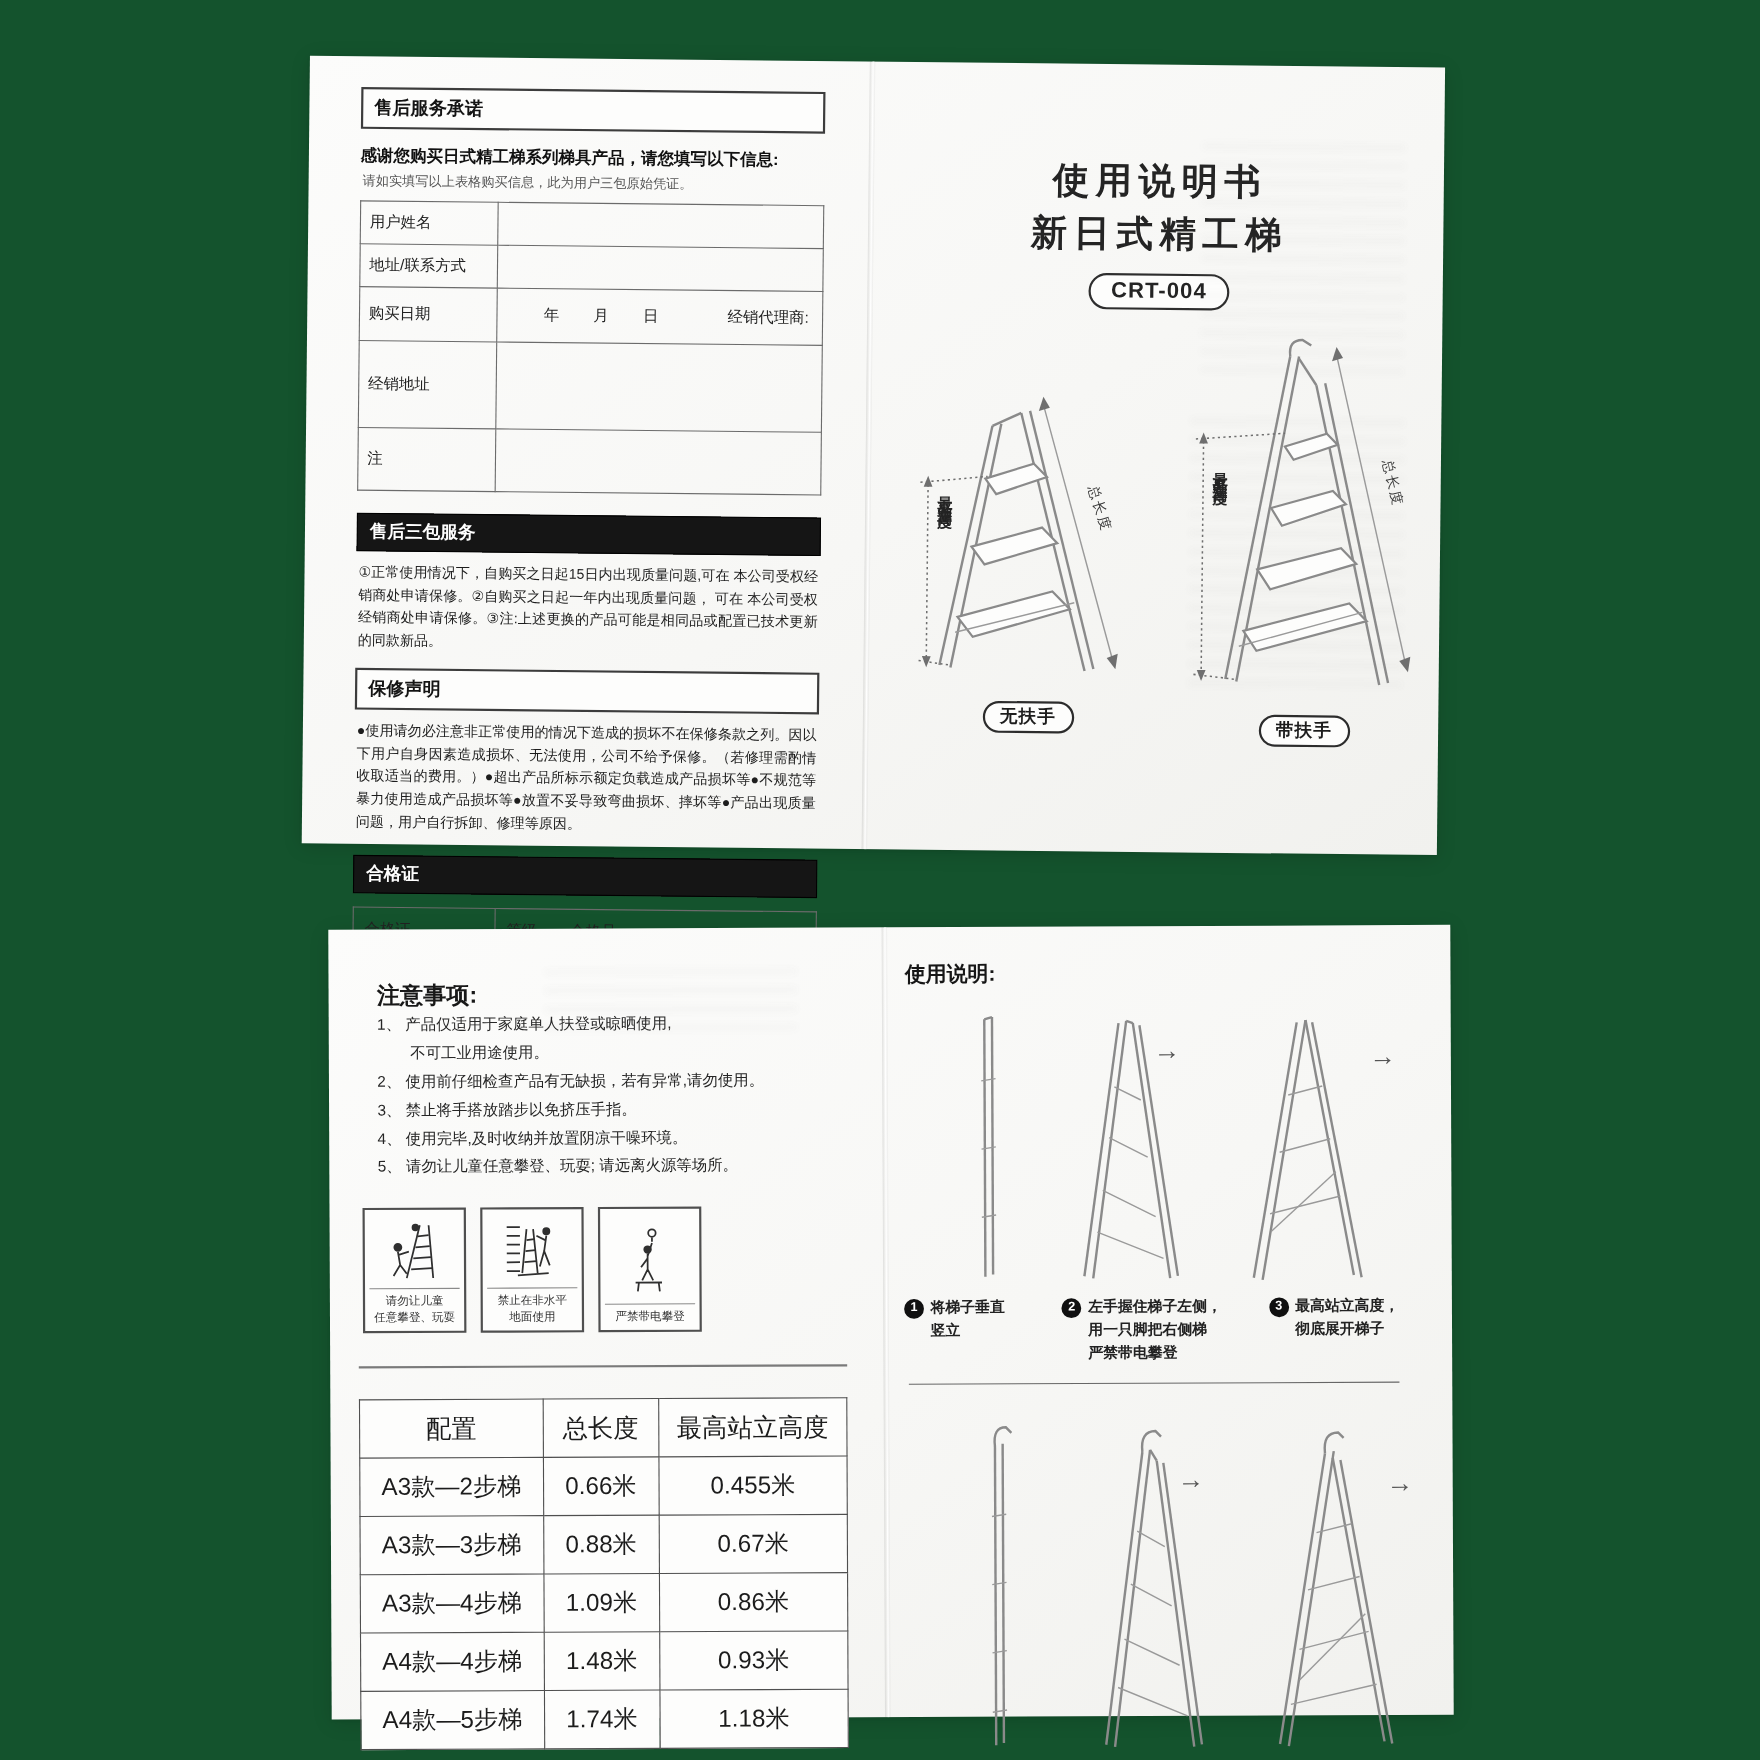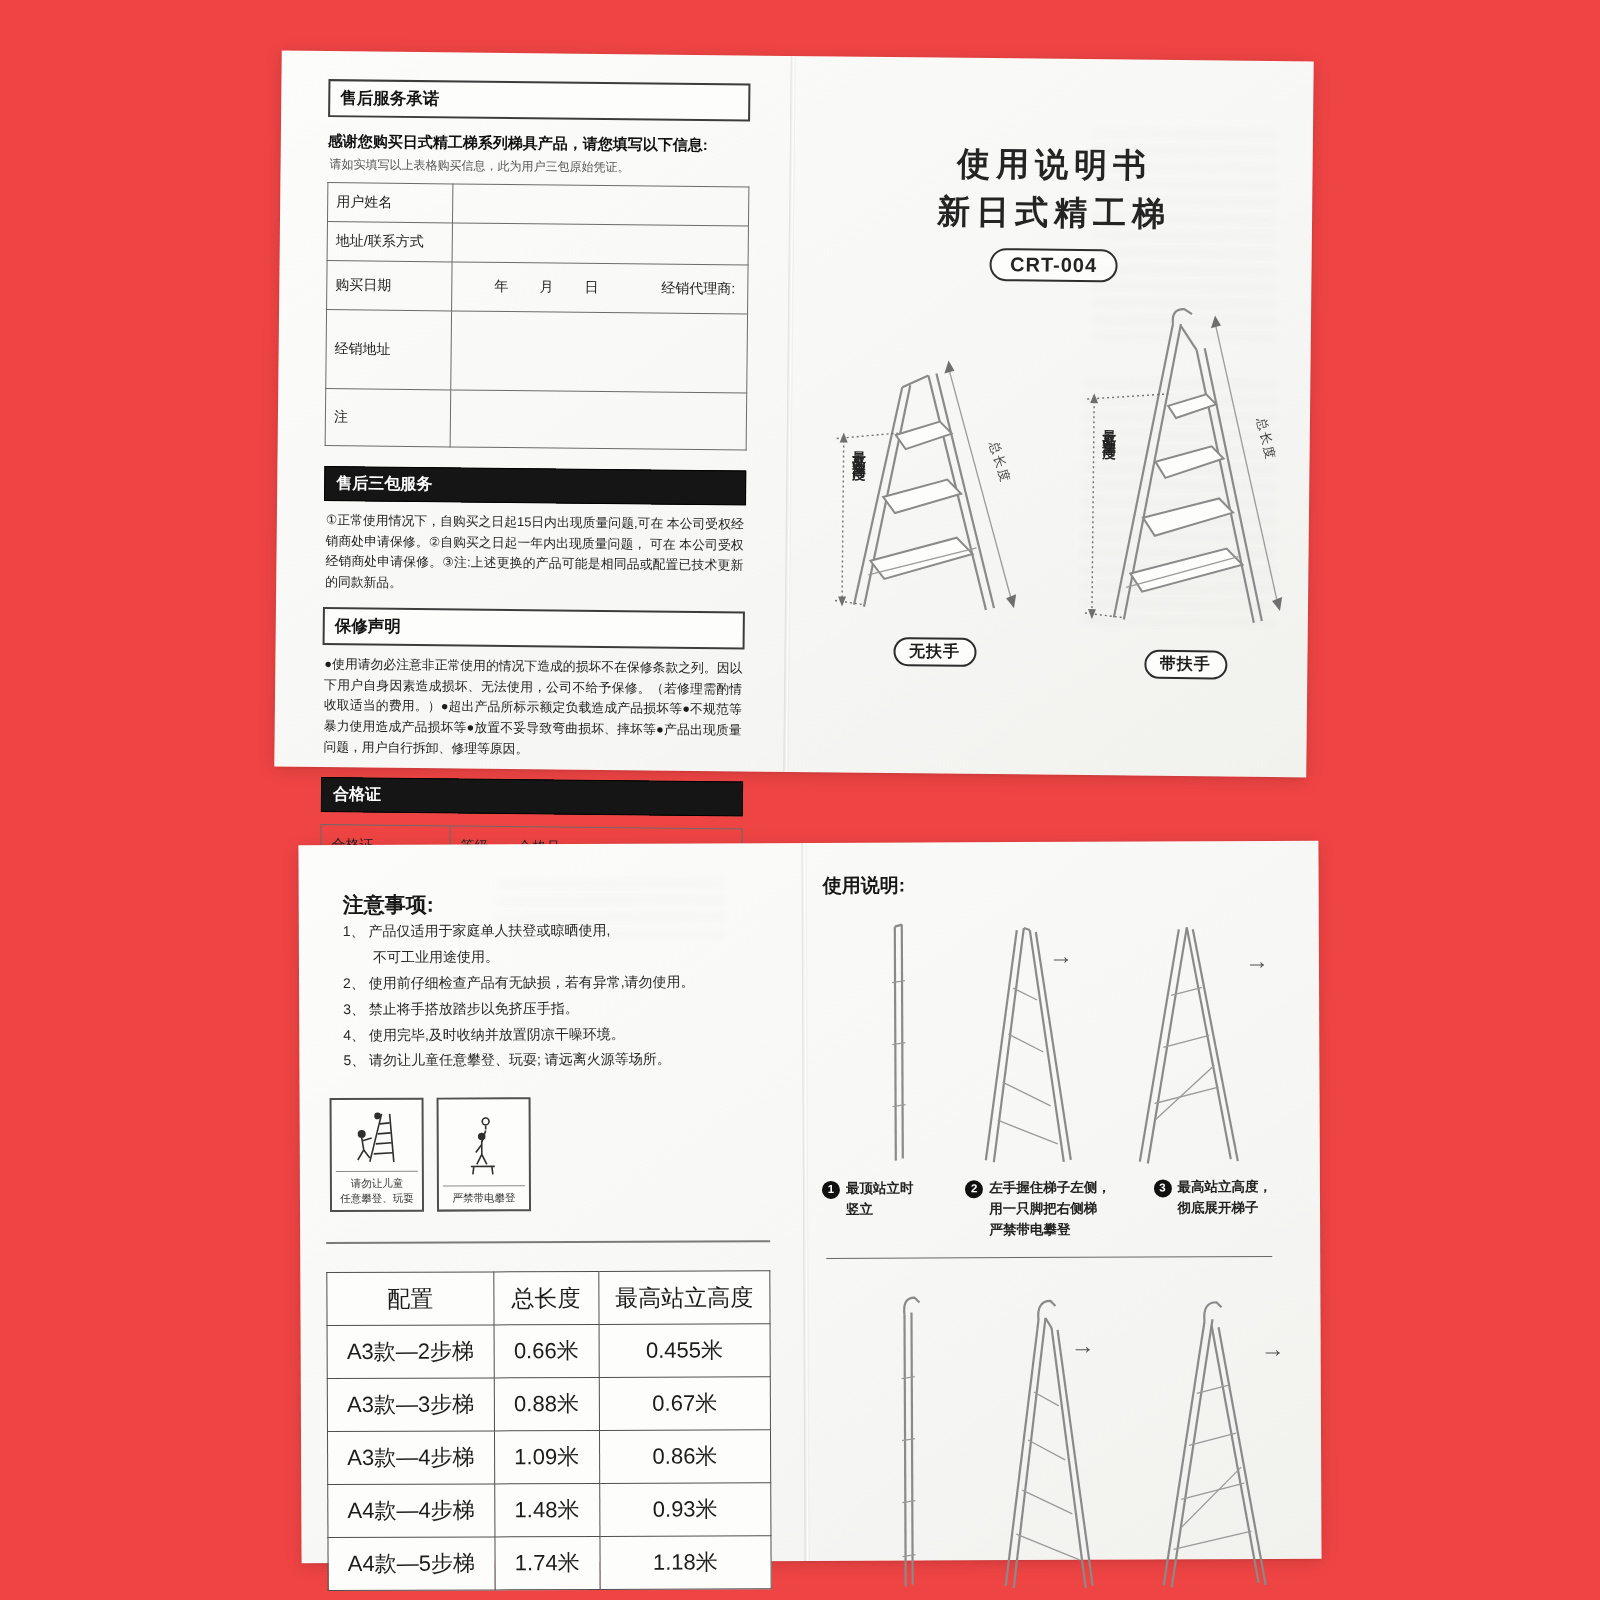--- a/index.html
+++ b/index.html
@@ -1,16 +1,16 @@
 <!DOCTYPE html>
 <html><head>
 <meta charset="utf-8">
 <style>
   html,body{margin:0;padding:0;background:#fff;}
-  .canvas{position:relative;width:1600px;height:1600px;background:#ef4444;overflow:hidden;
+  .canvas{position:relative;width:1600px;height:1600px;background:#14532d;overflow:hidden;
           font-family:"Liberation Sans","DejaVu Sans",sans-serif;color:#222;}
   .sheet{position:absolute;background:linear-gradient(145deg,#fcfcfb 0%,#f7f7f5 55%,#f1f1ee 100%);
          box-shadow:0 3px 18px rgba(0,0,0,0.13),0 1px 3px rgba(0,0,0,0.08);}
   .top-sheet{left:278px;top:56px;width:1032px;height:716px;transform:rotate(0.6deg);}
   .bottom-sheet{left:300px;top:843px;width:1020px;height:718px;transform:rotate(-0.25deg);}
   .fold{position:absolute;top:0;bottom:0;left:49.3%;width:5px;
         background:linear-gradient(90deg,rgba(0,0,0,0.10),rgba(0,0,0,0.02) 40%,rgba(255,255,255,0.9) 60%,rgba(0,0,0,0.05));}
   .ghost{position:absolute;opacity:.4;pointer-events:none;filter:blur(3px);
          background:repeating-linear-gradient(180deg,rgba(110,110,110,0.08) 0 7px,transparent 7px 17px);}
 
@@ -262,20 +262,34 @@
               <path class="wl" d="M14,30 L16,42 M16,42 L10,52 M16,42 L22,50 M14,33 L24,30"></path>
               <circle class="wf" cx="30" cy="8" r="3.4"></circle>
             </svg>
           </div>
           <div class="cap">请勿让儿童
 任意攀登、玩耍</div>
         </div>
         <div class="warn-box">
           <div class="warn-art">
             <svg width="58" height="62" viewBox="0 0 58 62">
+              <path class="wl" d="M6,8 L18,8 M6,16 L18,16 M6,24 L18,24 M6,32 L18,32 M6,40 L18,40 M6,48 L18,48" stroke-width="1"></path>
+              <path class="wl" d="M24,10 L20,50 M30,10 L34,50"></path>
+              <path class="wl" d="M24,20 L31,19 M23,30 L32,29 M22,40 L33,39"></path>
+              <path class="wl" d="M16,52 L44,50" stroke-width="2.4"></path>
+              <circle class="wf" cx="42" cy="12" r="3.6"></circle>
+              <path class="wl" d="M42,16 L40,30 M40,30 L36,44 M40,30 L45,43 M41,20 L33,16"></path>
+            </svg>
+          </div>
+          <div class="cap">禁止在非水平
+地面使用</div>
+        </div>
+        <div class="warn-box">
+          <div class="warn-art">
+            <svg width="58" height="62" viewBox="0 0 58 62">
               <circle class="wl" cx="31" cy="7" r="3.4"></circle>
               <path class="wl" d="M31,11 L31,15" stroke-width="1.2"></path>
               <circle class="wf" cx="27" cy="22" r="3.8"></circle>
               <path class="wl" d="M27,26 L27,40 M27,28 L31,16 M27,30 L21,38 M27,40 L22,50 M27,40 L32,50"></path>
               <path class="wl" d="M16,52 L40,52 M19,52 L18,60 M37,52 L38,60"></path>
             </svg>
           </div>
           <div class="cap">严禁带电攀登</div>
         </div>
       </div>
@@ -344,21 +358,21 @@
           <path class="s" d="M76,14 L120,246"></path>
             <path class="s" d="M70,12 L113,244"></path>
           <path class="thin" d="M54,80 L85,72 M46,132 L92,120 M37,188 L101,172"></path>
           <path class="thin" d="M97,150 L38,204"></path>
         </svg>
       </div>
 
       <div class="steps">
         <div class="step st1">
           <span class="num">1</span>
-          <span>最顶站立时
+          <span>将梯子垂直
 竖立</span>
         </div>
         <div class="step st2">
           <span class="num">2</span>
           <span>左手握住梯子左侧，
 用一只脚把右侧梯
 严禁带电攀登</span>
         </div>
         <div class="step st3">
           <span class="num">3</span>

